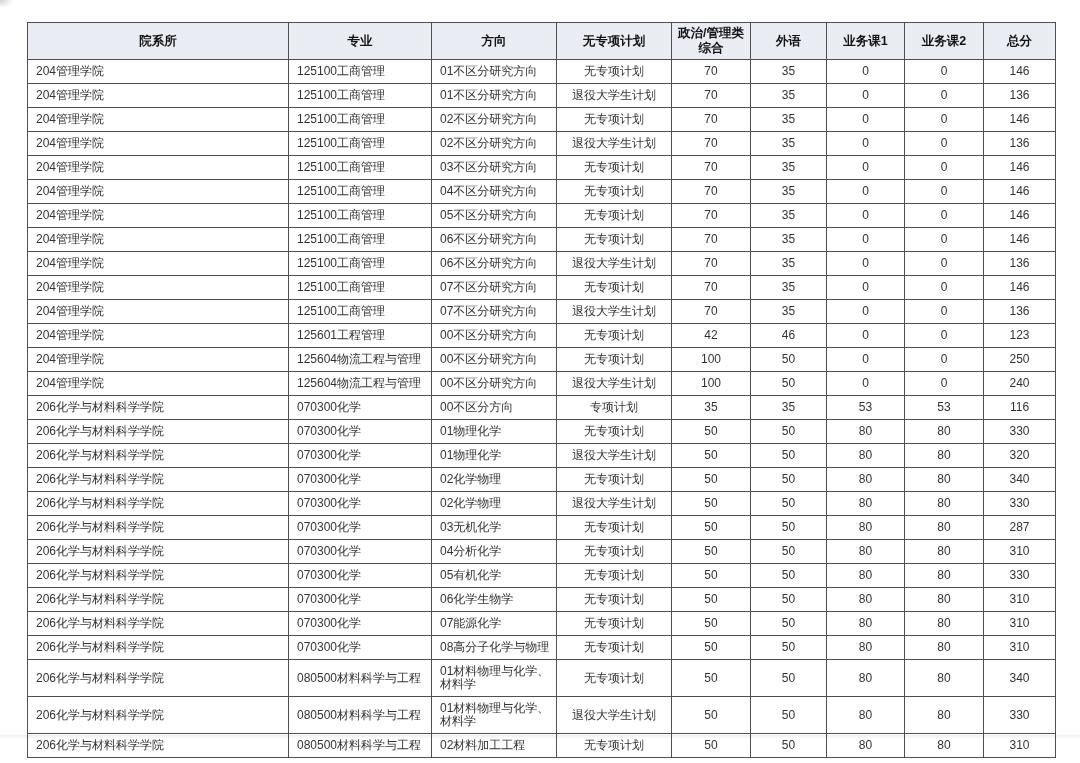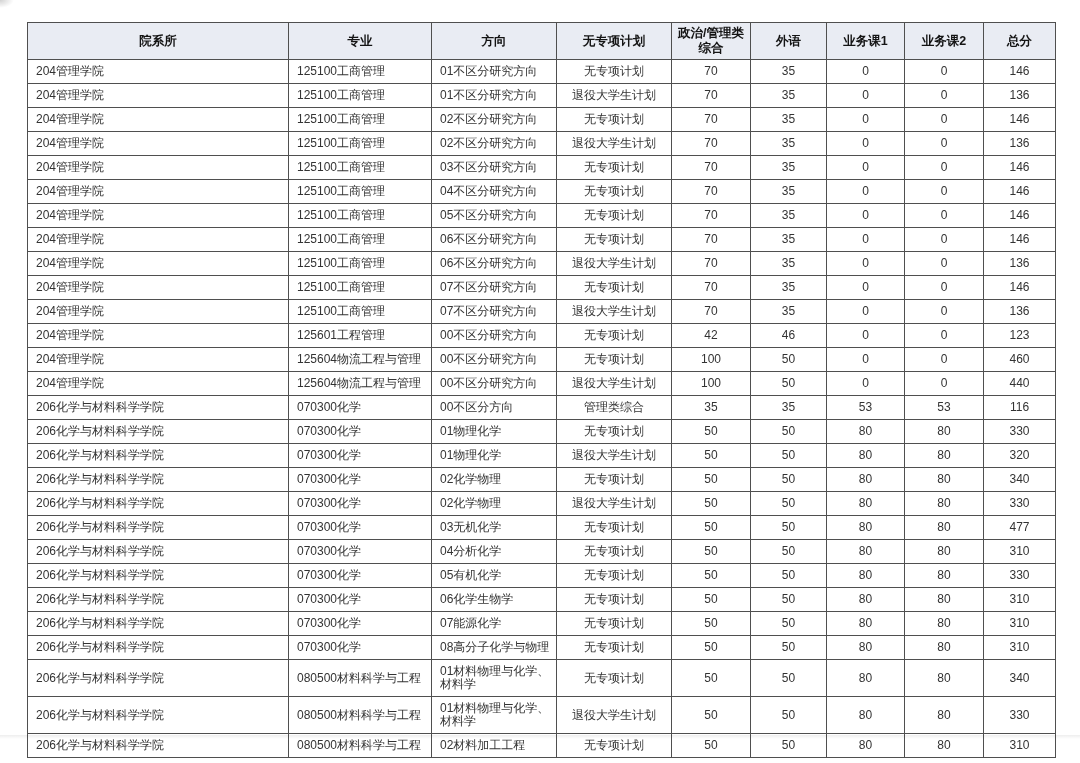--- a/index.html
+++ b/index.html
@@ -235,38 +235,38 @@
         </tr>
         <tr>
           <td>204管理学院</td>
           <td>125604物流工程与管理</td>
           <td>00不区分研究方向</td>
           <td>无专项计划</td>
           <td>100</td>
           <td>50</td>
           <td>0</td>
           <td>0</td>
-          <td>460</td>
+          <td>250</td>
         </tr>
         <tr>
           <td>204管理学院</td>
           <td>125604物流工程与管理</td>
           <td>00不区分研究方向</td>
           <td>退役大学生计划</td>
           <td>100</td>
           <td>50</td>
           <td>0</td>
           <td>0</td>
-          <td>440</td>
+          <td>240</td>
         </tr>
         <tr>
           <td>206化学与材料科学学院</td>
           <td>070300化学</td>
           <td>00不区分方向</td>
-          <td>管理类综合</td>
+          <td>专项计划</td>
           <td>35</td>
           <td>35</td>
           <td>53</td>
           <td>53</td>
           <td>116</td>
         </tr>
         <tr>
           <td>206化学与材料科学学院</td>
           <td>070300化学</td>
           <td>01物理化学</td>
@@ -312,21 +312,21 @@
         </tr>
         <tr>
           <td>206化学与材料科学学院</td>
           <td>070300化学</td>
           <td>03无机化学</td>
           <td>无专项计划</td>
           <td>50</td>
           <td>50</td>
           <td>80</td>
           <td>80</td>
-          <td>477</td>
+          <td>287</td>
         </tr>
         <tr>
           <td>206化学与材料科学学院</td>
           <td>070300化学</td>
           <td>04分析化学</td>
           <td>无专项计划</td>
           <td>50</td>
           <td>50</td>
           <td>80</td>
           <td>80</td>

